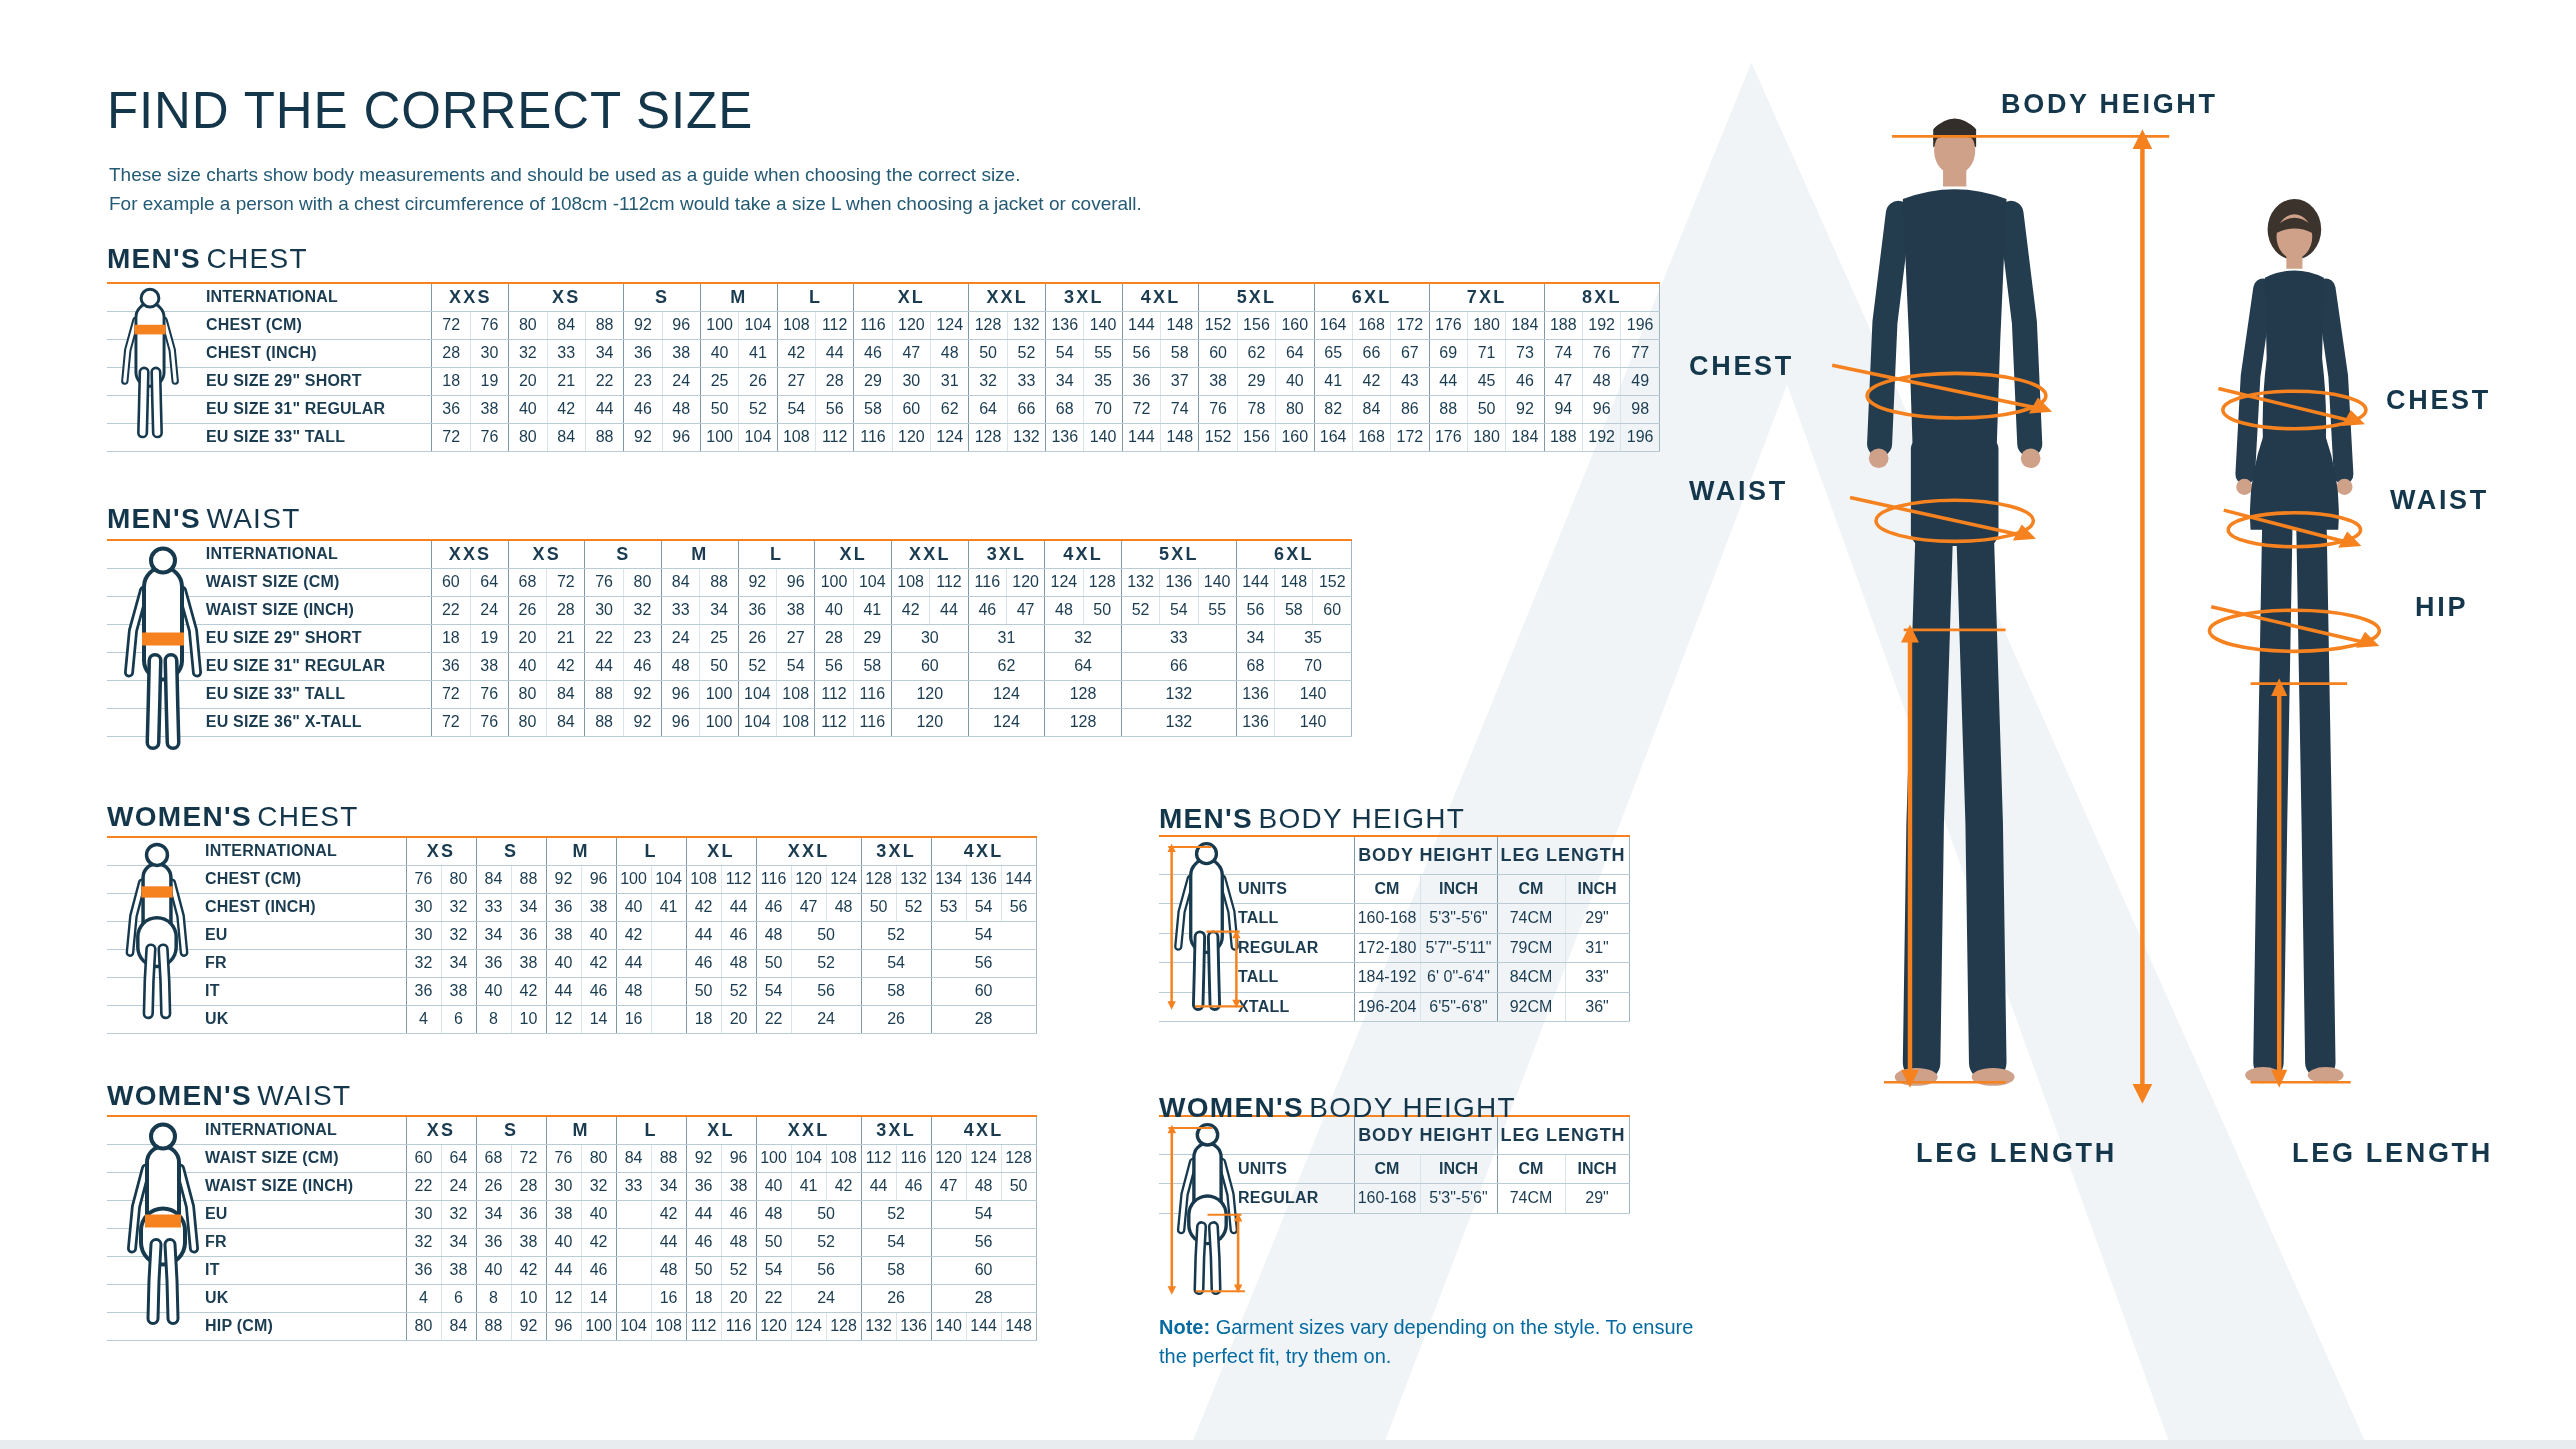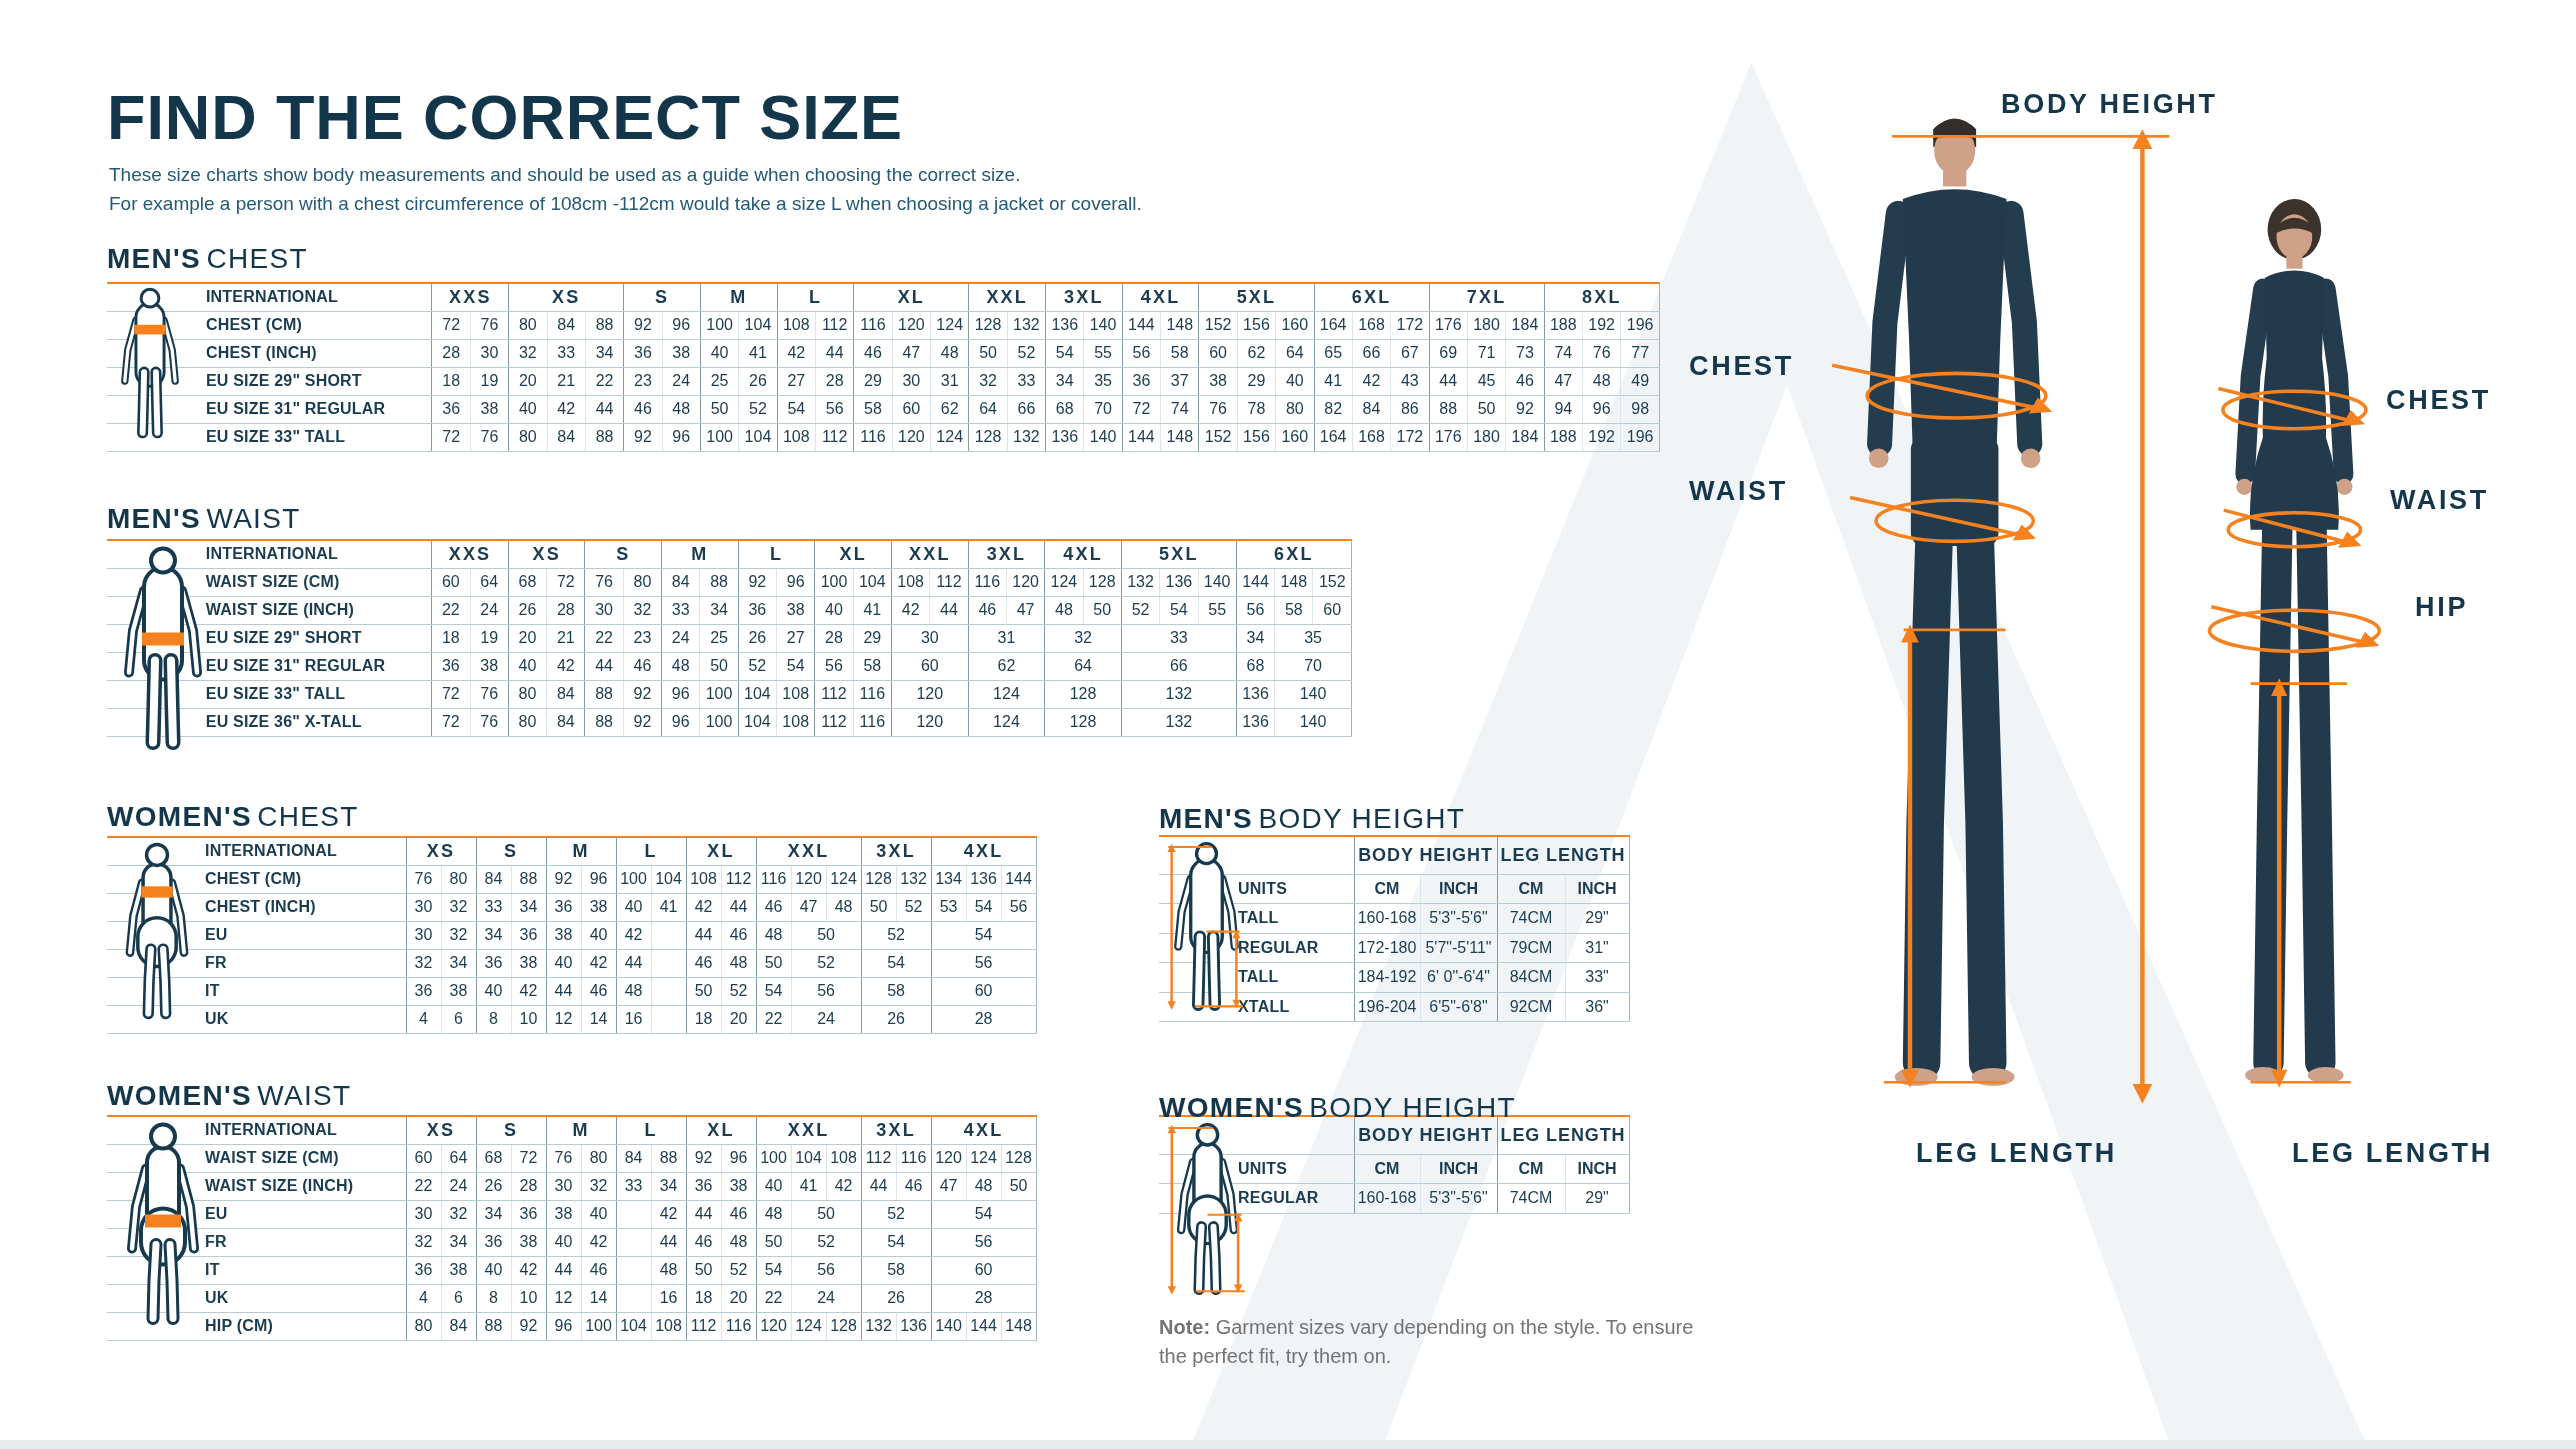--- a/index.html
+++ b/index.html
@@ -1,35 +1,35 @@
 <!DOCTYPE html>
 <html style="font-size:14.3px"><head>
 <meta charset="utf-8">
 <style>
   *{margin:0;padding:0;box-sizing:border-box}
   html,body{width:2576px;height:1449px;background:#ffffff;font-family:"Liberation Sans",sans-serif;color:#17394d;overflow:hidden}
   .canvas{position:absolute;left:0;top:0;width:2576px;height:1449px;background:#fff}
   .bg-watermark{position:absolute;left:0;top:0;z-index:0}
   .layer{position:absolute;left:0;top:0;width:100%;height:100%}
-  .title{position:absolute;left:107px;top:81px;font-size:63px;font-weight:700;letter-spacing:0.9px;color:#14364b;white-space:nowrap;z-index:3}
+  .title{position:absolute;left:107px;top:81px;font-size:51px;font-weight:400;letter-spacing:0.9px;color:#14364b;white-space:nowrap;z-index:3}
   .subtitle{position:absolute;left:109px;top:161px;font-size:19px;line-height:1.5;color:#245a74;z-index:3;white-space:nowrap}
   .section-heading{position:absolute;font-size:28px;color:#14364b;letter-spacing:1.3px;white-space:nowrap;z-index:3}
   .section-heading b{font-weight:800;margin-right:5.4px}
   .section-heading span{font-weight:400}
   table.st{position:absolute;border-collapse:collapse;table-layout:fixed;border-top:2.7px solid #f5821f;z-index:2}
   .st td,.st th{padding:0;text-align:center;font-size:16px;font-weight:400;color:#1b3c50;border-bottom:1.4px solid #b9cbd4;white-space:nowrap;overflow:hidden}
   .st th.sz{font-weight:700;font-size:18px;letter-spacing:2.2px}
   .st td.lbl,.st th.lbl{text-align:left;font-weight:700;font-size:16px;letter-spacing:0.2px}
   .st .grp{border-left:1.4px solid #7f9aa9}
   .st .sub{border-left:0.9px solid #dbe4e9}
   .st .last{border-right:1.4px solid #9fb4c0}
   .st .fig{border-left:none}
   .fig-icon{position:absolute;z-index:4;pointer-events:none}
   .mlabel{position:absolute;font-weight:700;font-size:27px;letter-spacing:2.7px;color:#15374c;white-space:nowrap;z-index:5}
-  .note{position:absolute;left:1159px;top:1313px;width:537px;font-size:20px;line-height:1.45;color:#737373;z-index:3}
+  .note{position:absolute;left:1159px;top:1313px;width:537px;font-size:20px;line-height:1.45;color:#0369a1;z-index:3}
   .note b{font-weight:700}
   .right-art{position:absolute;left:1682px;top:54px;z-index:1}
   .logo{position:absolute;left:1972px;top:1213px;z-index:3}
   .bottom-strip{position:absolute;left:0;top:1440px;width:2576px;height:9px;background:#e8ecee;z-index:2}
 </style>
 </head>
 <body>
 
 <div class="canvas">
 

